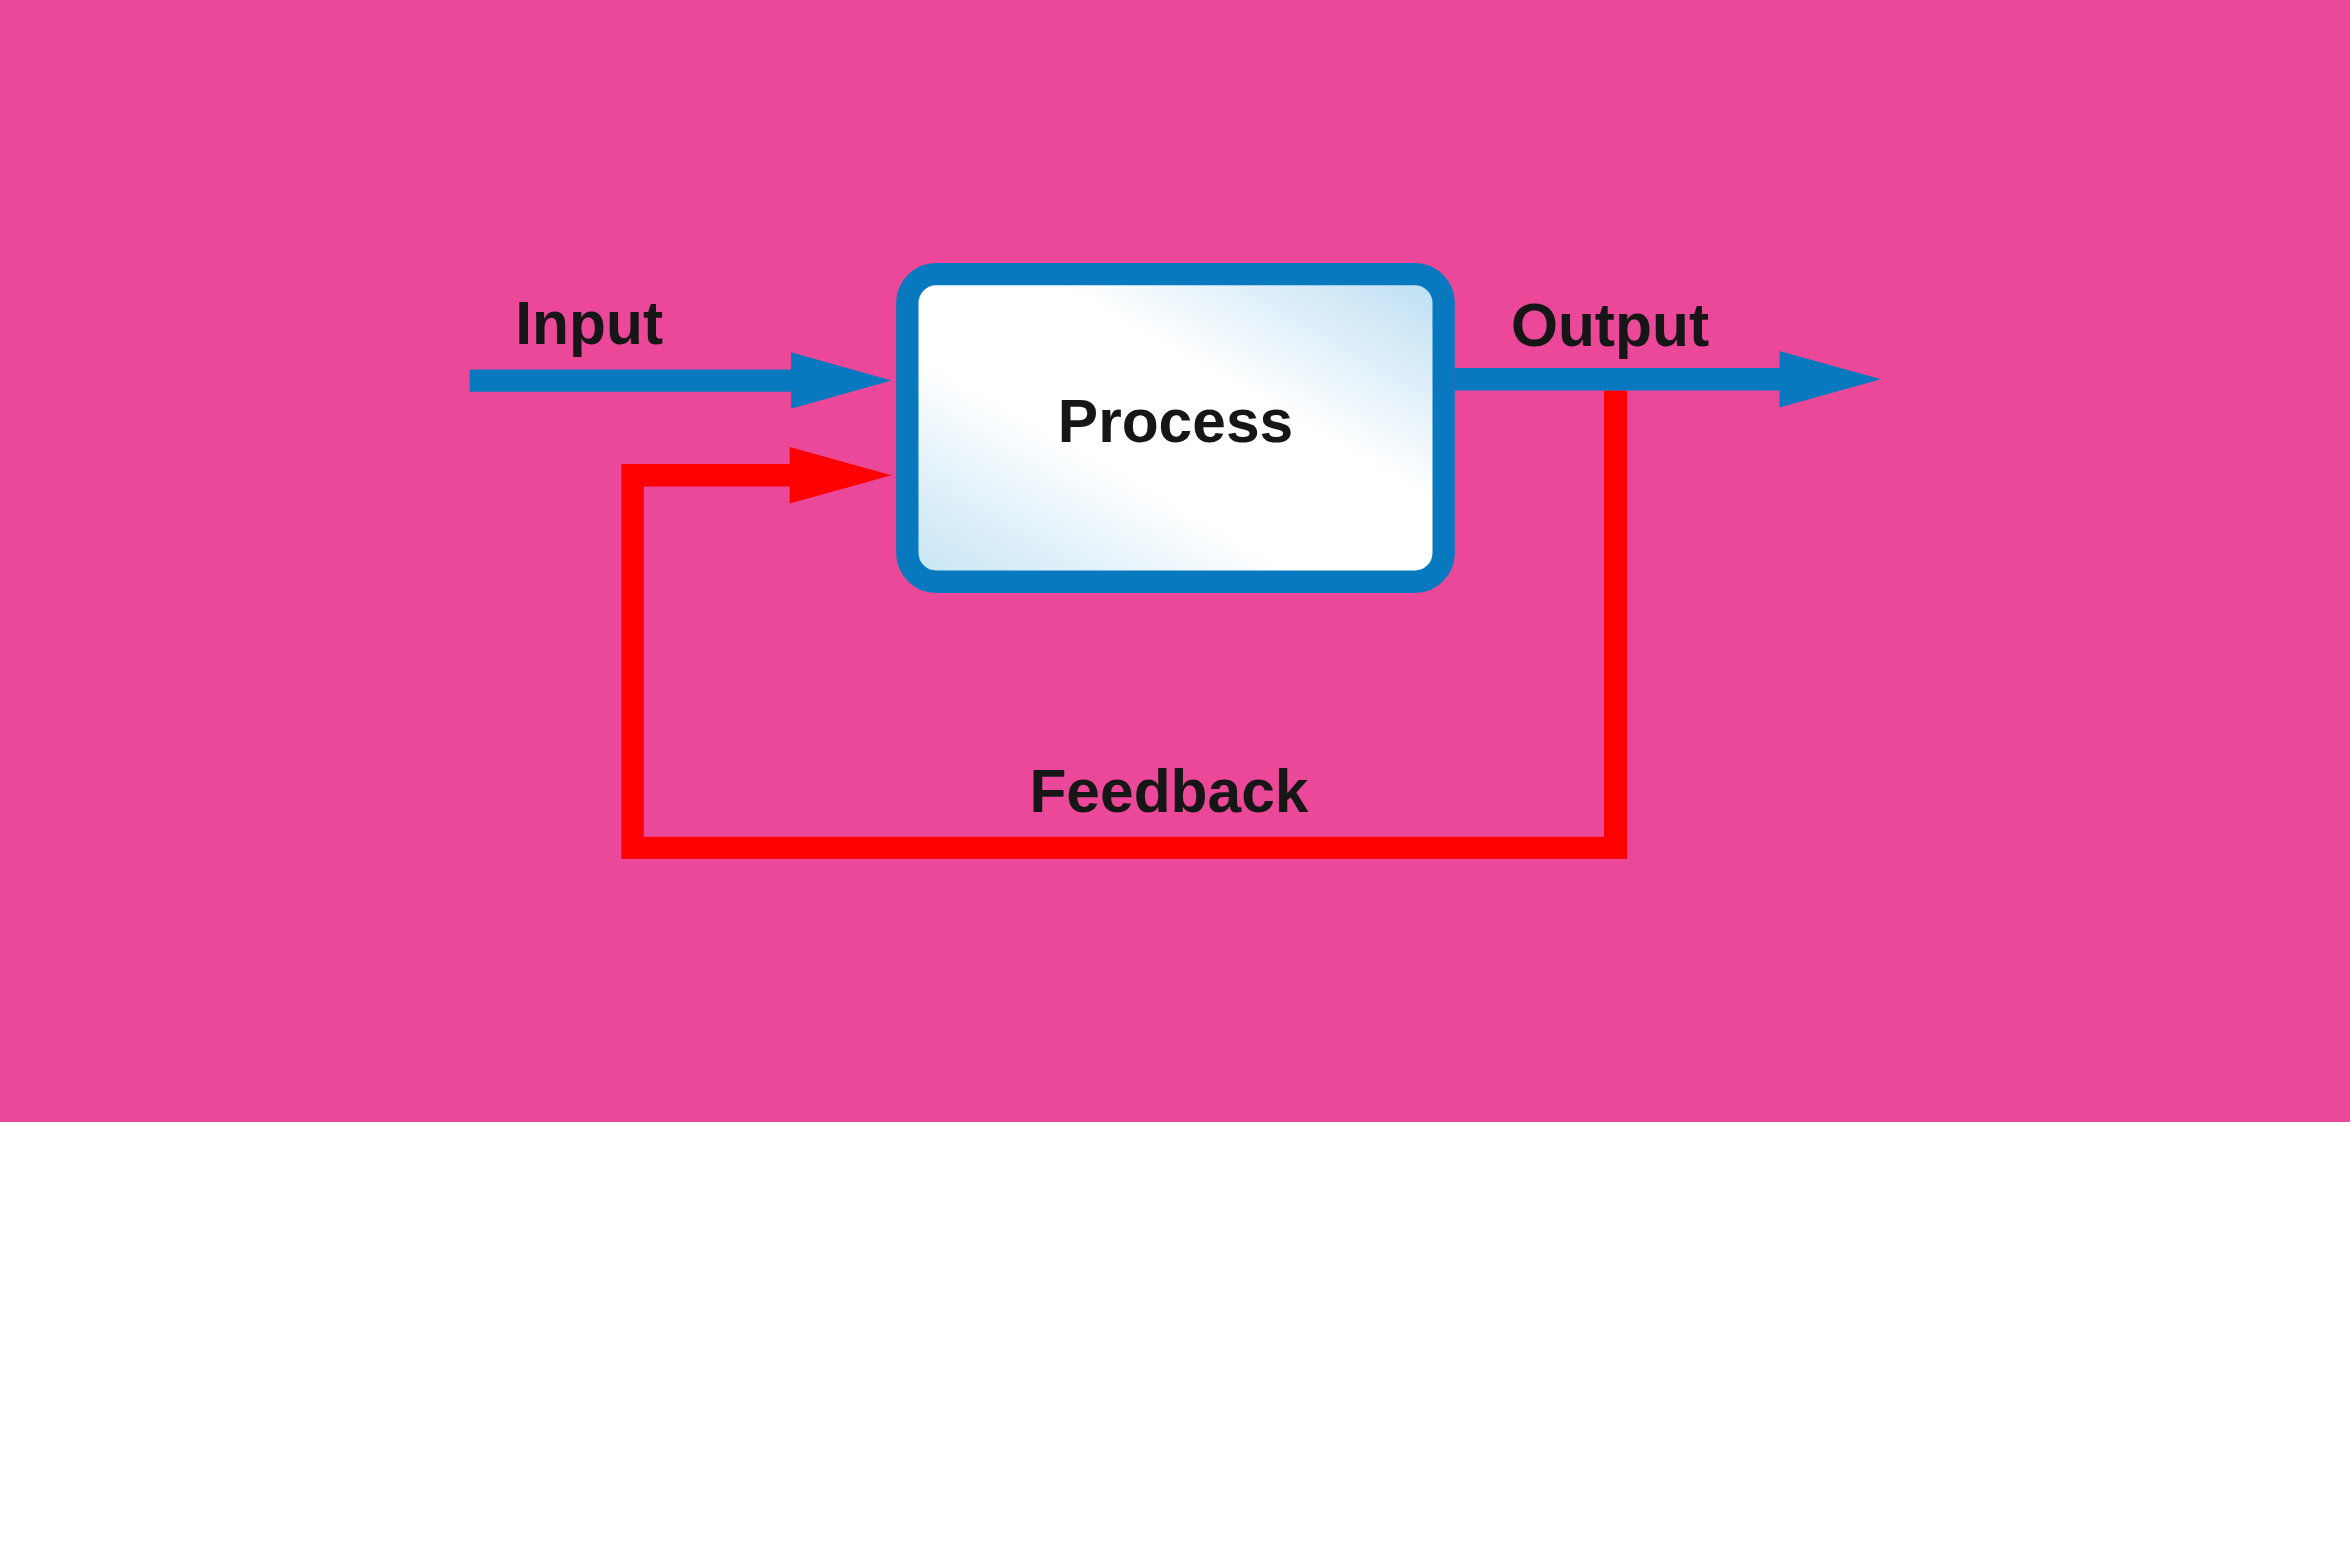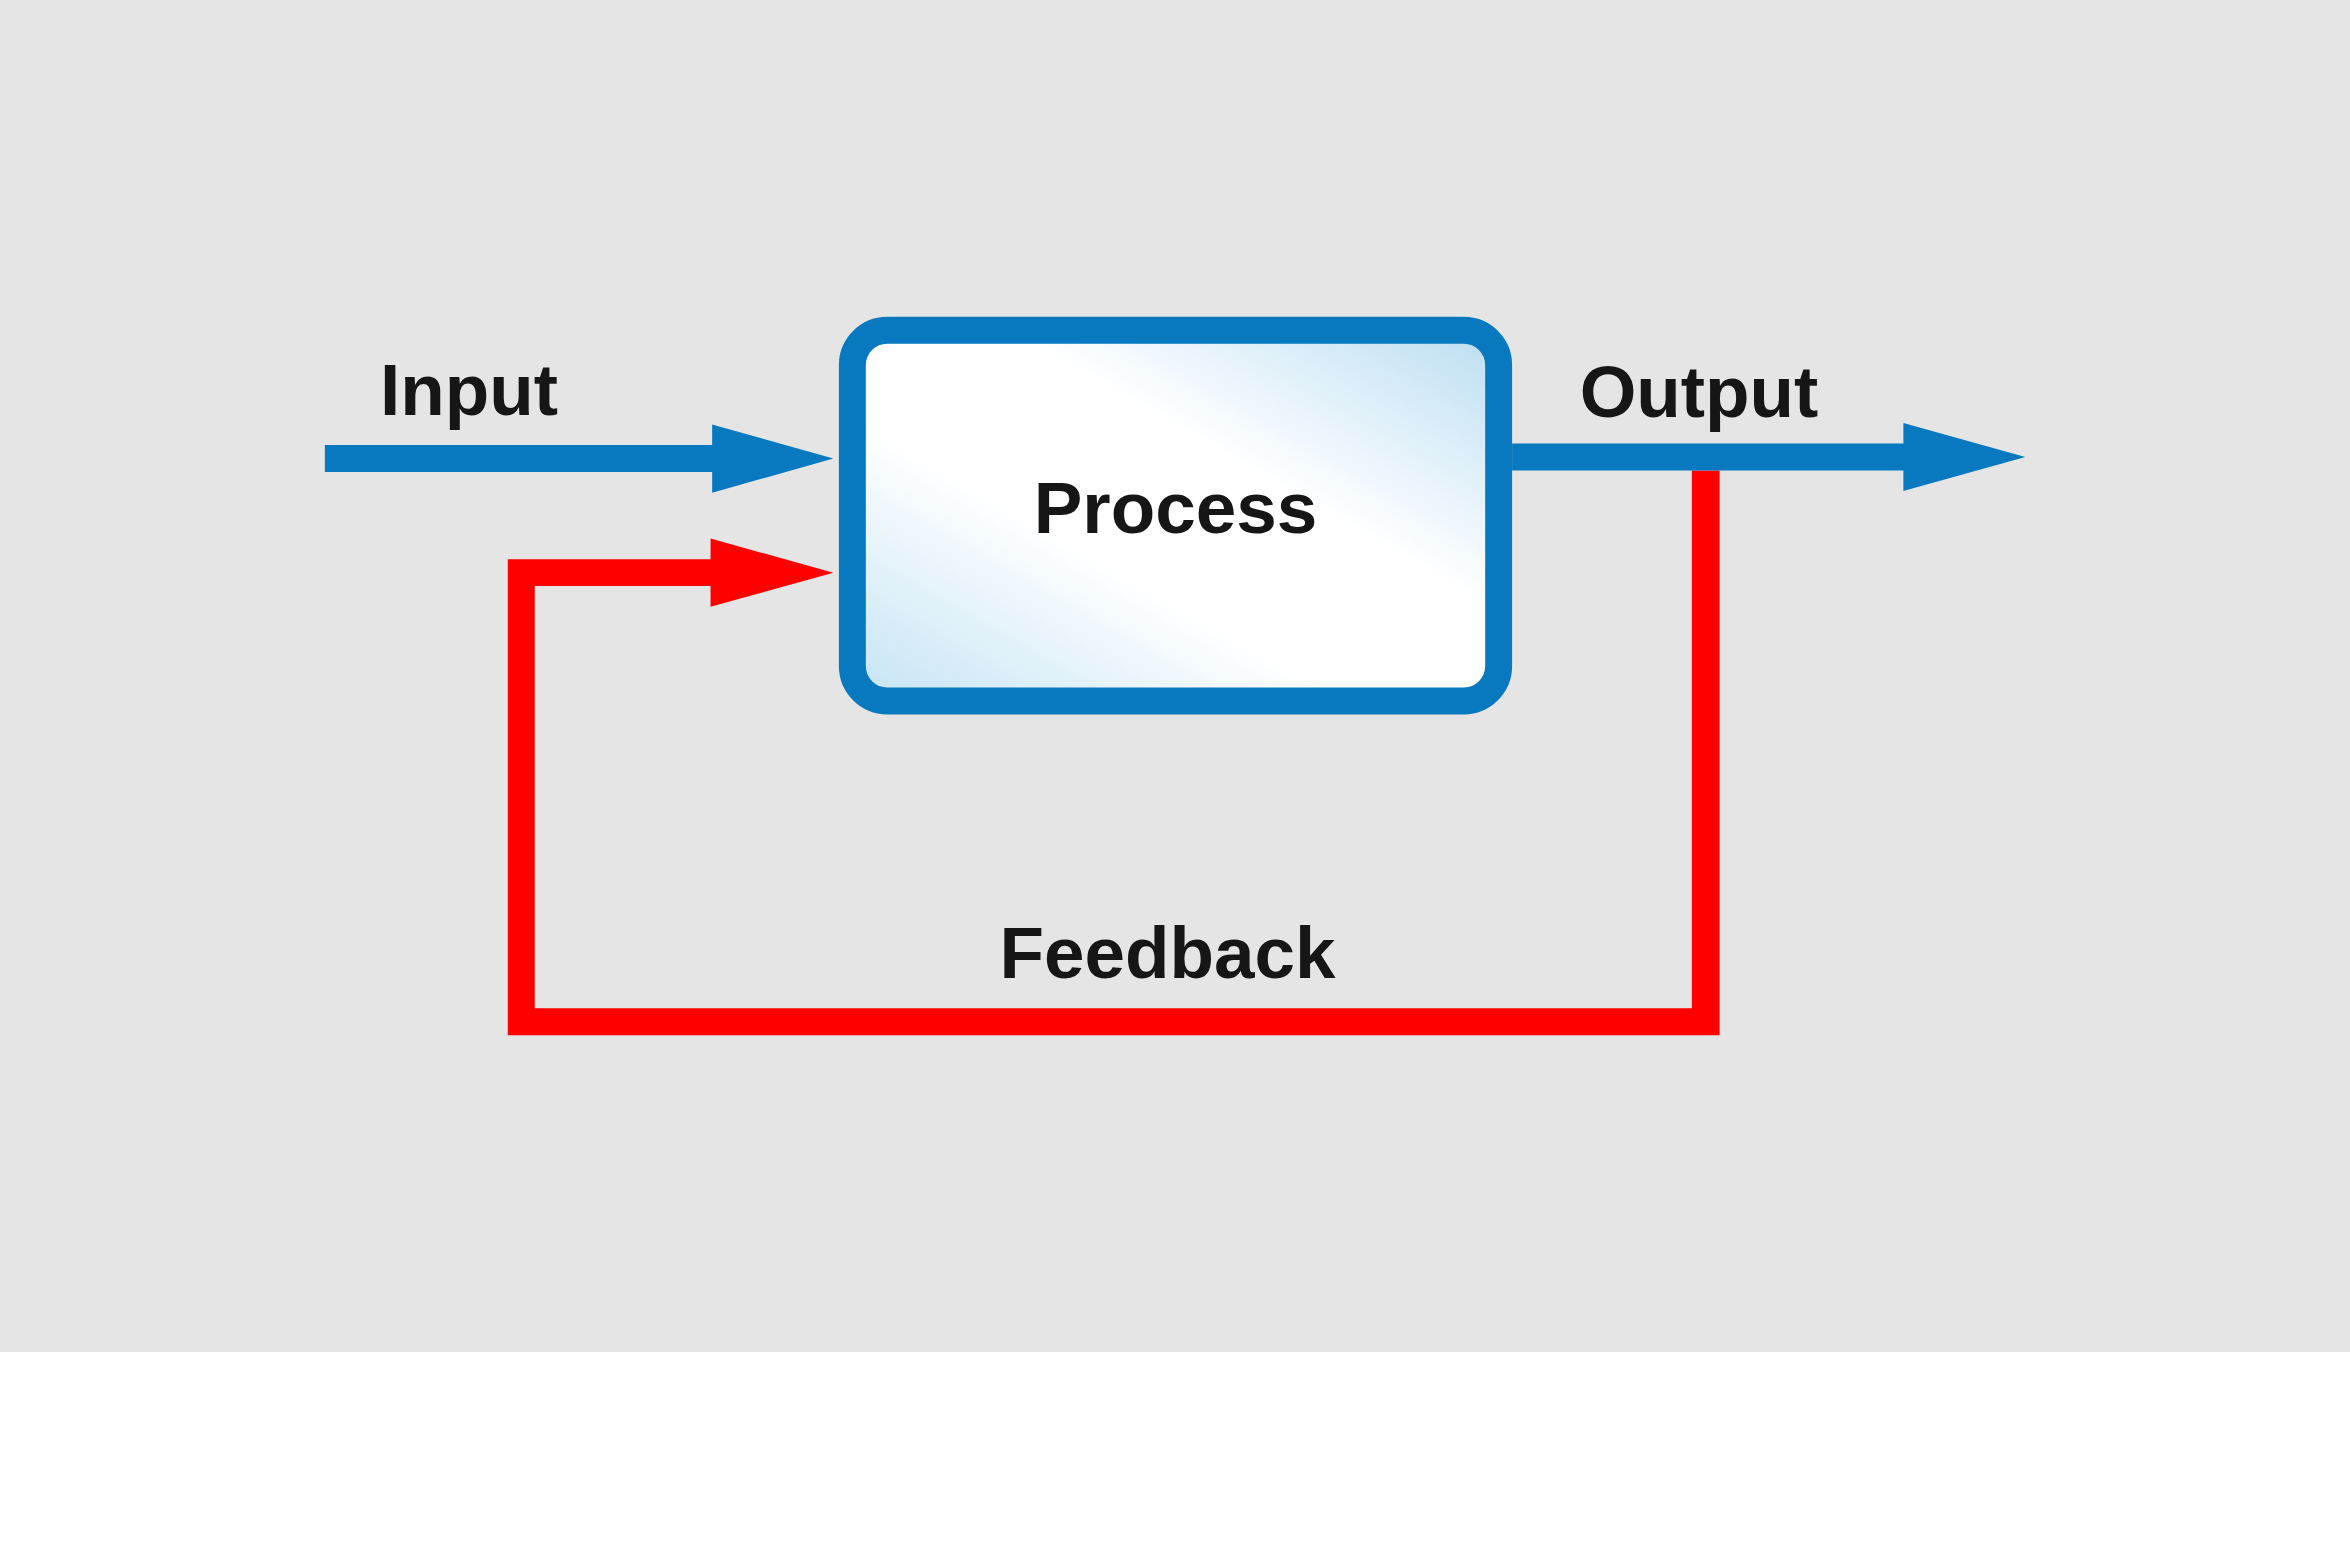--- a/index.html
+++ b/index.html
@@ -3,22 +3,22 @@
 <meta charset="utf-8">
 <style>
   html, body {
     margin: 0;
     padding: 0;
     background: #ffffff;
   }
   .canvas {
     position: relative;
     width: 2351px;
-    height: 1352px;
-    background: #e5e5e5;
+    height: 1122px;
+    background: #ec4899;
     overflow: hidden;
   }
   .canvas svg {
     display: block;
     width: 100%;
     height: 100%;
   }
   text.diagram-label {
     font-family: "Liberation Sans", "DejaVu Sans", sans-serif;
     font-weight: 700;

